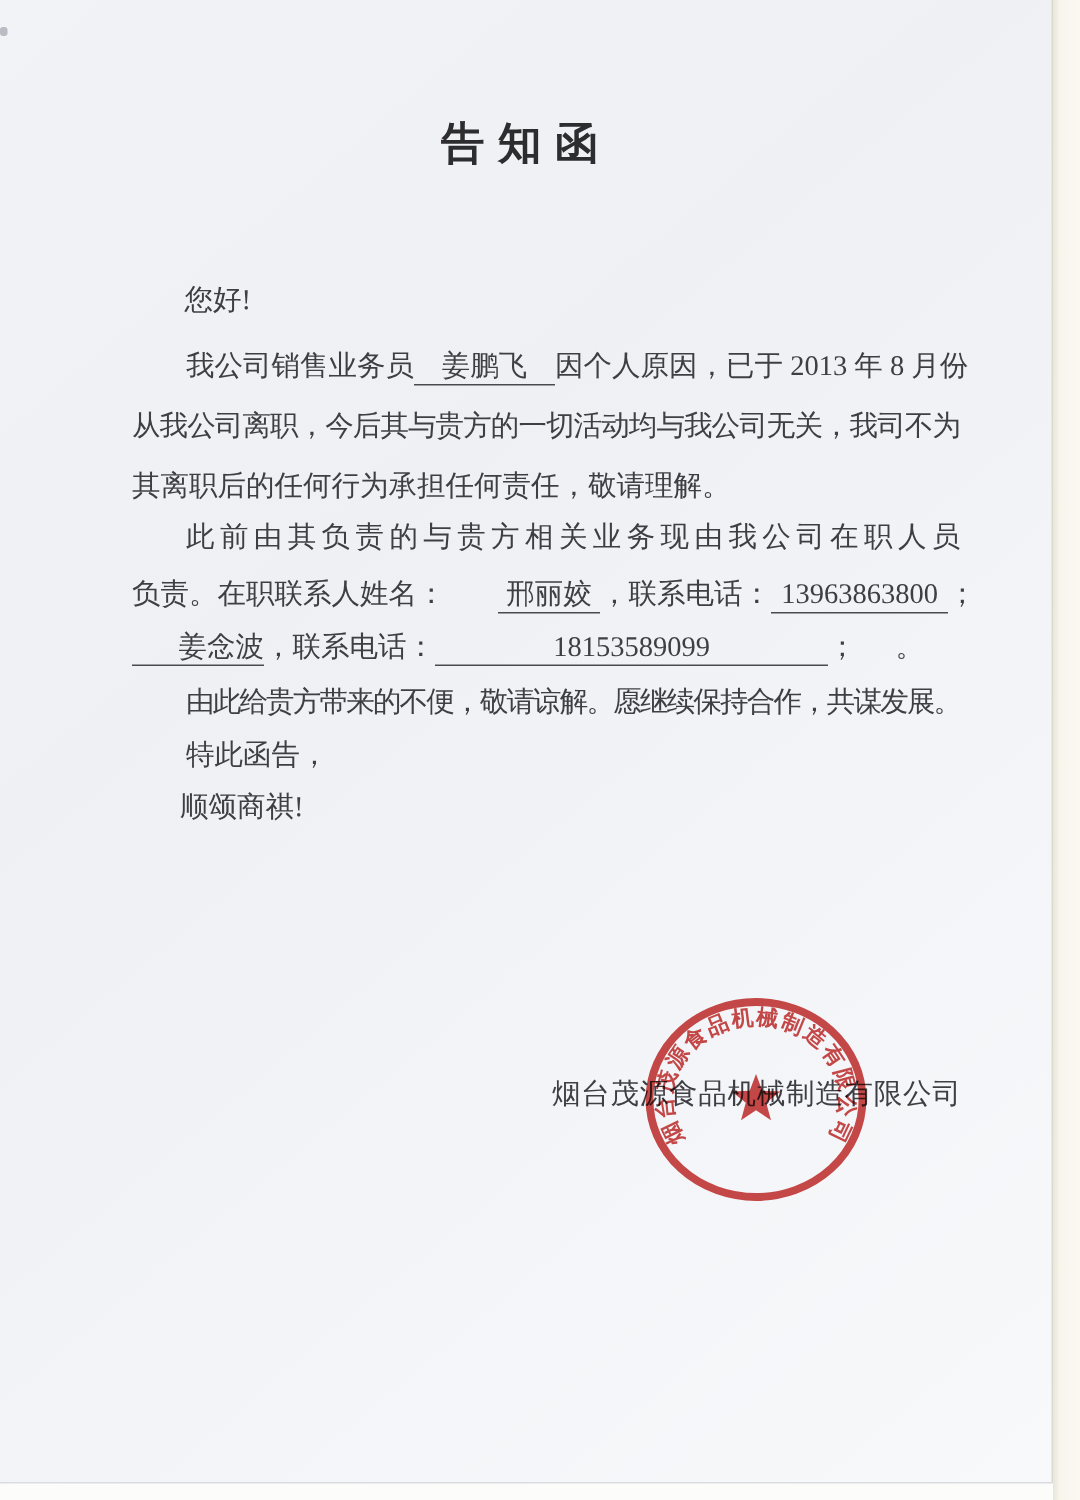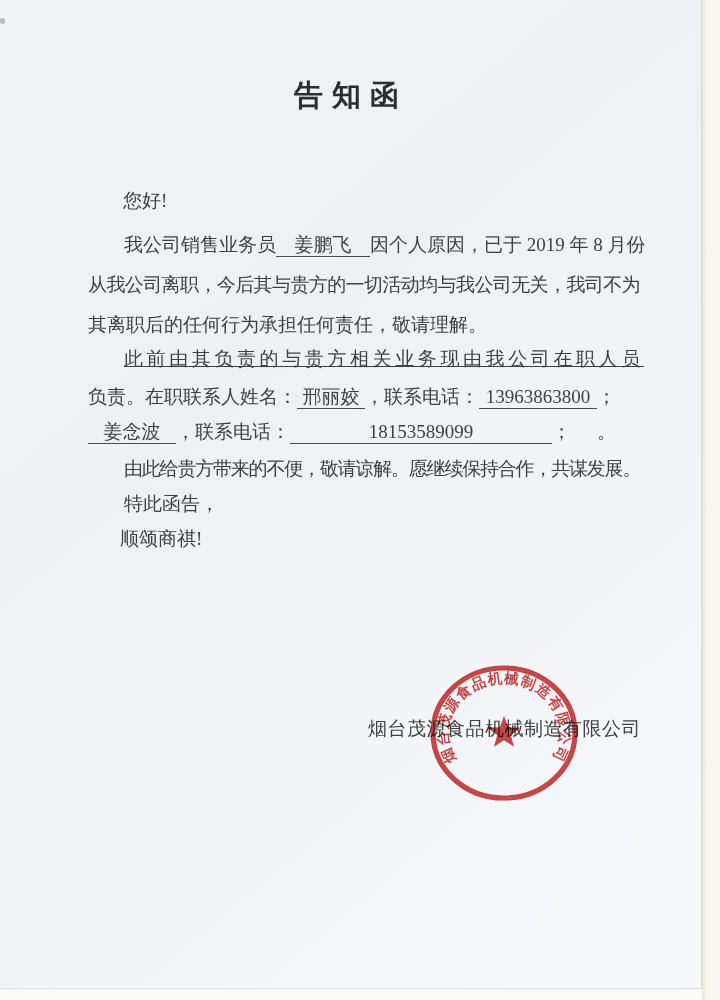--- a/index.html
+++ b/index.html
@@ -33,32 +33,32 @@
     text-align: center;
     font-family: "Liberation Sans", "DejaVu Sans", sans-serif;
     font-weight: bold; font-size: 29px; letter-spacing: 9px; color: #2d2d30;
   }
 
   .line {
     position: absolute; left: 88px; width: 560px;
     font-size: 19px; line-height: 24px; white-space: nowrap;
   }
   .indent { padding-left: 36px; }
-  .sp-wide  { letter-spacing: 3.6px; text-decoration: underline; }   
+  .sp-wide  { letter-spacing: 3.6px; }   
   .sp-tight { letter-spacing: -0.6px; }  
   .sp-tight2{ letter-spacing: -1.2px; }  
 
   .u {
     display: inline-block; border-bottom: 1.5px solid #4a4b4e;
     text-align: center; line-height: 22px; vertical-align: bottom;
   }
   .u-name1 { min-width: 94px; }
-  .u-name2 { min-width: 68px; }
+  .u-name2 { min-width: 68px; margin-left: 35px; }
   .u-phone1{ min-width: 118px; }
-  .u-name3 { min-width: 88px; text-align: center; }
+  .u-name3 { min-width: 88px; text-align: right; }
   .u-phone2{ min-width: 262px; }
   .tail-dot { margin-left: 26px; }
 
   .company { position: absolute; top: 716px; left: 368px; font-size: 19px; letter-spacing: 0.5px; }
   .date    { position: absolute; top: 754px; left: 470px; font-size: 19px; letter-spacing: 1px; }
 
   .seal {
     position: absolute; top: 656px; left: 424px; width: 160px; height: 154px;
     mix-blend-mode: multiply; opacity: 0.92;
   }
@@ -73,21 +73,21 @@
   <div class="speck" style="left:0; top:18px; width:5px; height:6px;"></div>
 
   <div class="letter">
 
     <div class="title">告知函</div>
 
 
     <div class="line" style="top:189px; padding-left:35px;">您好!</div>
 
     <div class="line indent" style="top:233px;">
-      <span>我公司销售业务员</span><span class="u u-name1">姜鹏飞</span><span>因个人原因，已于 2019 年 8 月份</span>
+      <span>我公司销售业务员</span><span class="u u-name1">姜鹏飞</span><span>因个人原因，已于 2013 年 8 月份</span>
     </div>
     <div class="line" style="top:313px;">其离职后的任何行为承担任何责任，敬请理解。</div>
     <div class="line sp-tight" style="top:273px;">从我公司离职，今后其与贵方的一切活动均与我公司无关，我司不为</div>
 
     <div class="line indent sp-wide" style="top:347px;">此前由其负责的与贵方相关业务现由我公司在职人员</div>
     <div class="line" style="top:385px;">
       <span>负责。在职联系人姓名：</span><span class="u u-name2">邢丽姣</span><span>，联系电话：</span><span class="u u-phone1">13963863800</span><span>；</span>
     </div>
     <div class="line" style="top:420px;">
       <span class="u u-name3">姜念波</span><span>，联系电话：</span><span class="u u-phone2">18153589099</span><span>；</span><span class="tail-dot">。</span>

